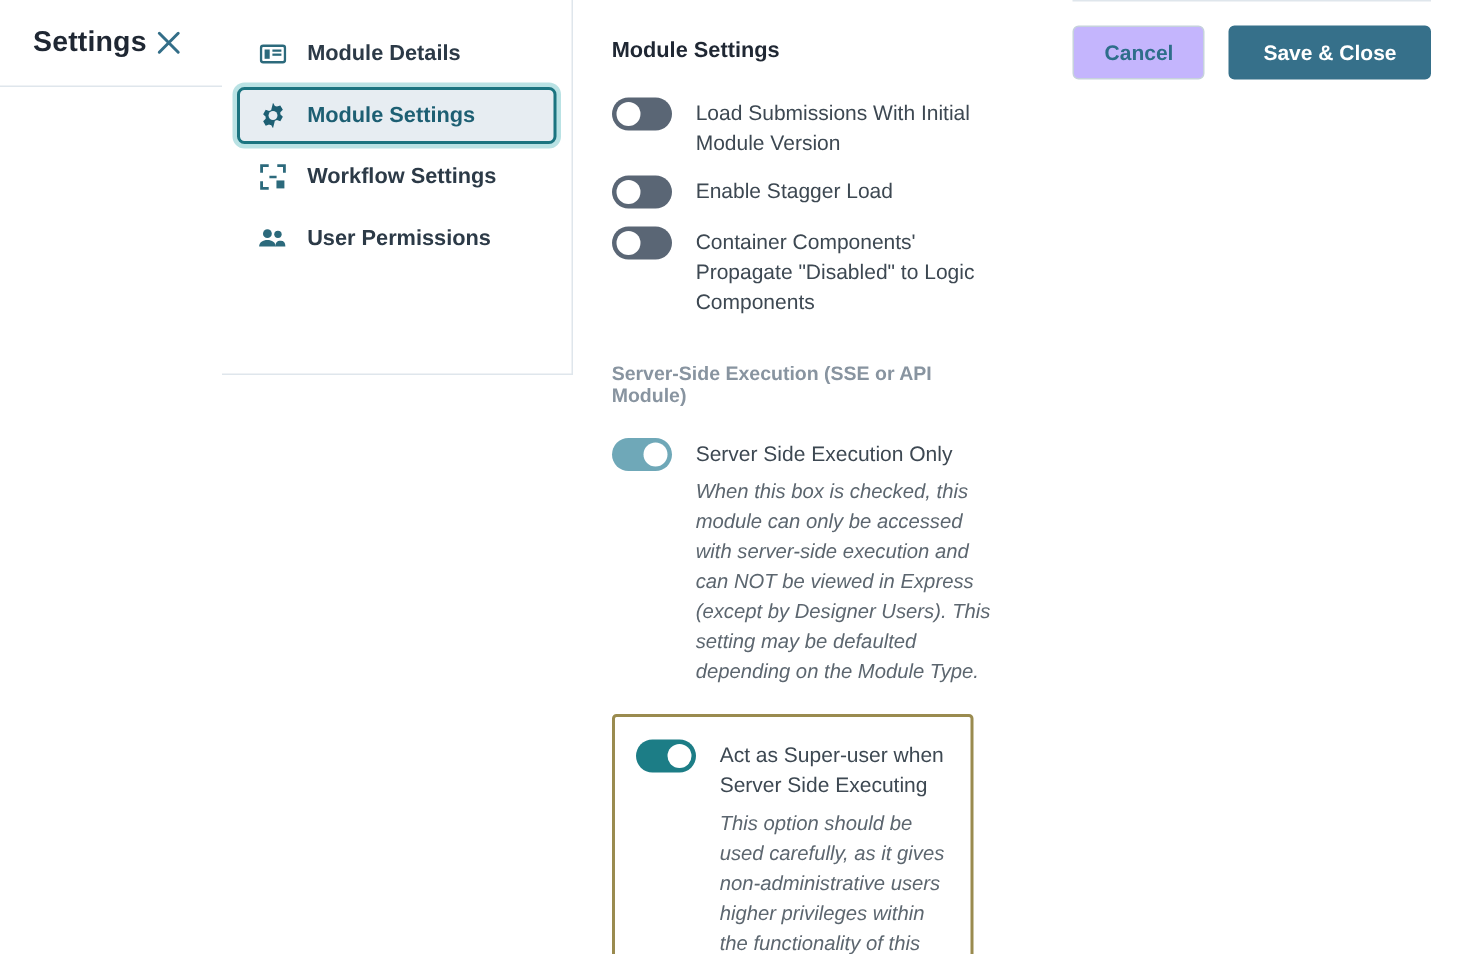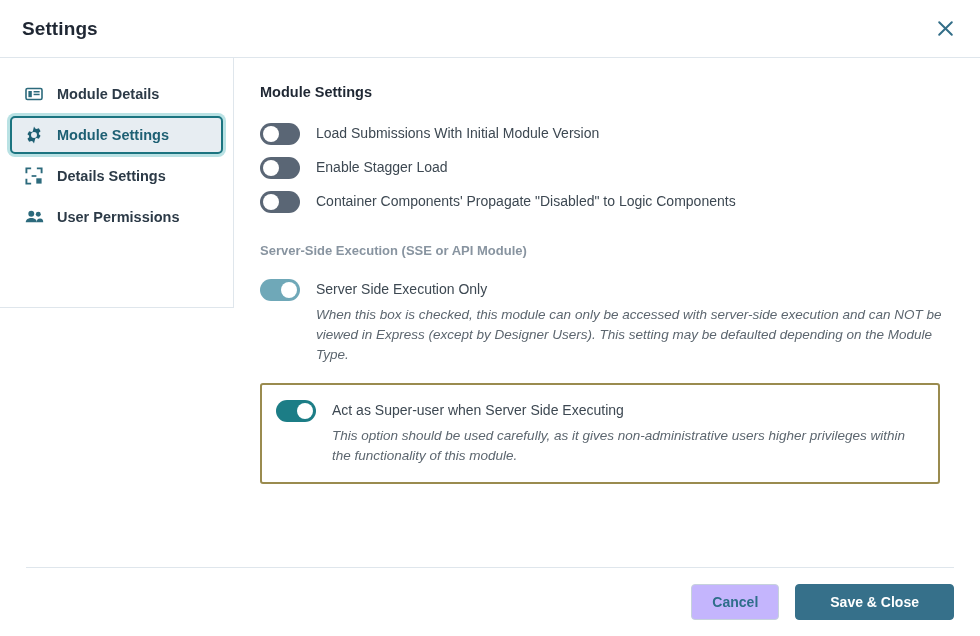--- a/index.html
+++ b/index.html
@@ -14,21 +14,20 @@
     color: #212b36;
     overflow: hidden;
   }
 
   .dialog {
     position: relative;
     width: 980px;
     height: 636px;
     background: #ffffff;
     display: flex;
-    flex-direction: column;
   }
 
   
   .dlg-header {
     height: 58px;
     min-height: 58px;
     border-bottom: 1px solid #dfe6ec;
     display: flex;
     align-items: center;
     padding: 0 20px 0 22px;
@@ -208,21 +207,21 @@
   }
   .btn-secondary {
     background: #c4b5fd;
     border: 1px solid #c6d2dc;
     color: #2e6e8a;
   }
   .btn-primary {
     background: #36708a;
     border: 1px solid #36708a;
     color: #ffffff;
-    padding: 0 34px;
+    padding: 0 22px;
   }
 </style>
 </head>
 <body>
 
 <div class="dialog">
 
   <div class="dlg-header">
     <div class="dlg-title">Settings</div>
     <button class="close-btn">
@@ -263,21 +262,21 @@
       <div class="nav-item">
         <span class="nav-ico">
           <svg width="18" height="18" viewBox="0 0 18 18">
             <path d="M1.4 5.2V1.4h3.8" fill="none" stroke="#2c6a7c" stroke-width="1.9" stroke-linecap="square"></path>
             <path d="M16.6 5.2V1.4h-3.8" fill="none" stroke="#2c6a7c" stroke-width="1.9" stroke-linecap="square"></path>
             <path d="M1.4 12.8v3.8h3.8" fill="none" stroke="#2c6a7c" stroke-width="1.9" stroke-linecap="square"></path>
             <rect x="11.3" y="11.3" width="5.3" height="5.3" fill="#2c6a7c"></rect>
             <path d="M6.6 9h4.8" stroke="#2c6a7c" stroke-width="1.7"></path>
           </svg>
         </span>
-        <span class="nav-label">Details Settings</span>
+        <span class="nav-label">Workflow Settings</span>
       </div>
 
       <div class="nav-item">
         <span class="nav-ico">
           <svg width="19" height="18" viewBox="0 0 20 18">
             <circle cx="6.6" cy="5.6" r="3.1" fill="#2c6a7c"></circle>
             <circle cx="14" cy="6.1" r="2.6" fill="#2c6a7c"></circle>
             <path d="M0.8 14.6c0-3 2.6-4.6 5.8-4.6s5.8 1.6 5.8 4.6z" fill="#2c6a7c"></path>
             <path d="M12.2 14.6c0-2.6 1.1-4 3.8-4 2.2 0 3.2 1.4 3.2 4z" fill="#2c6a7c"></path>
           </svg>

